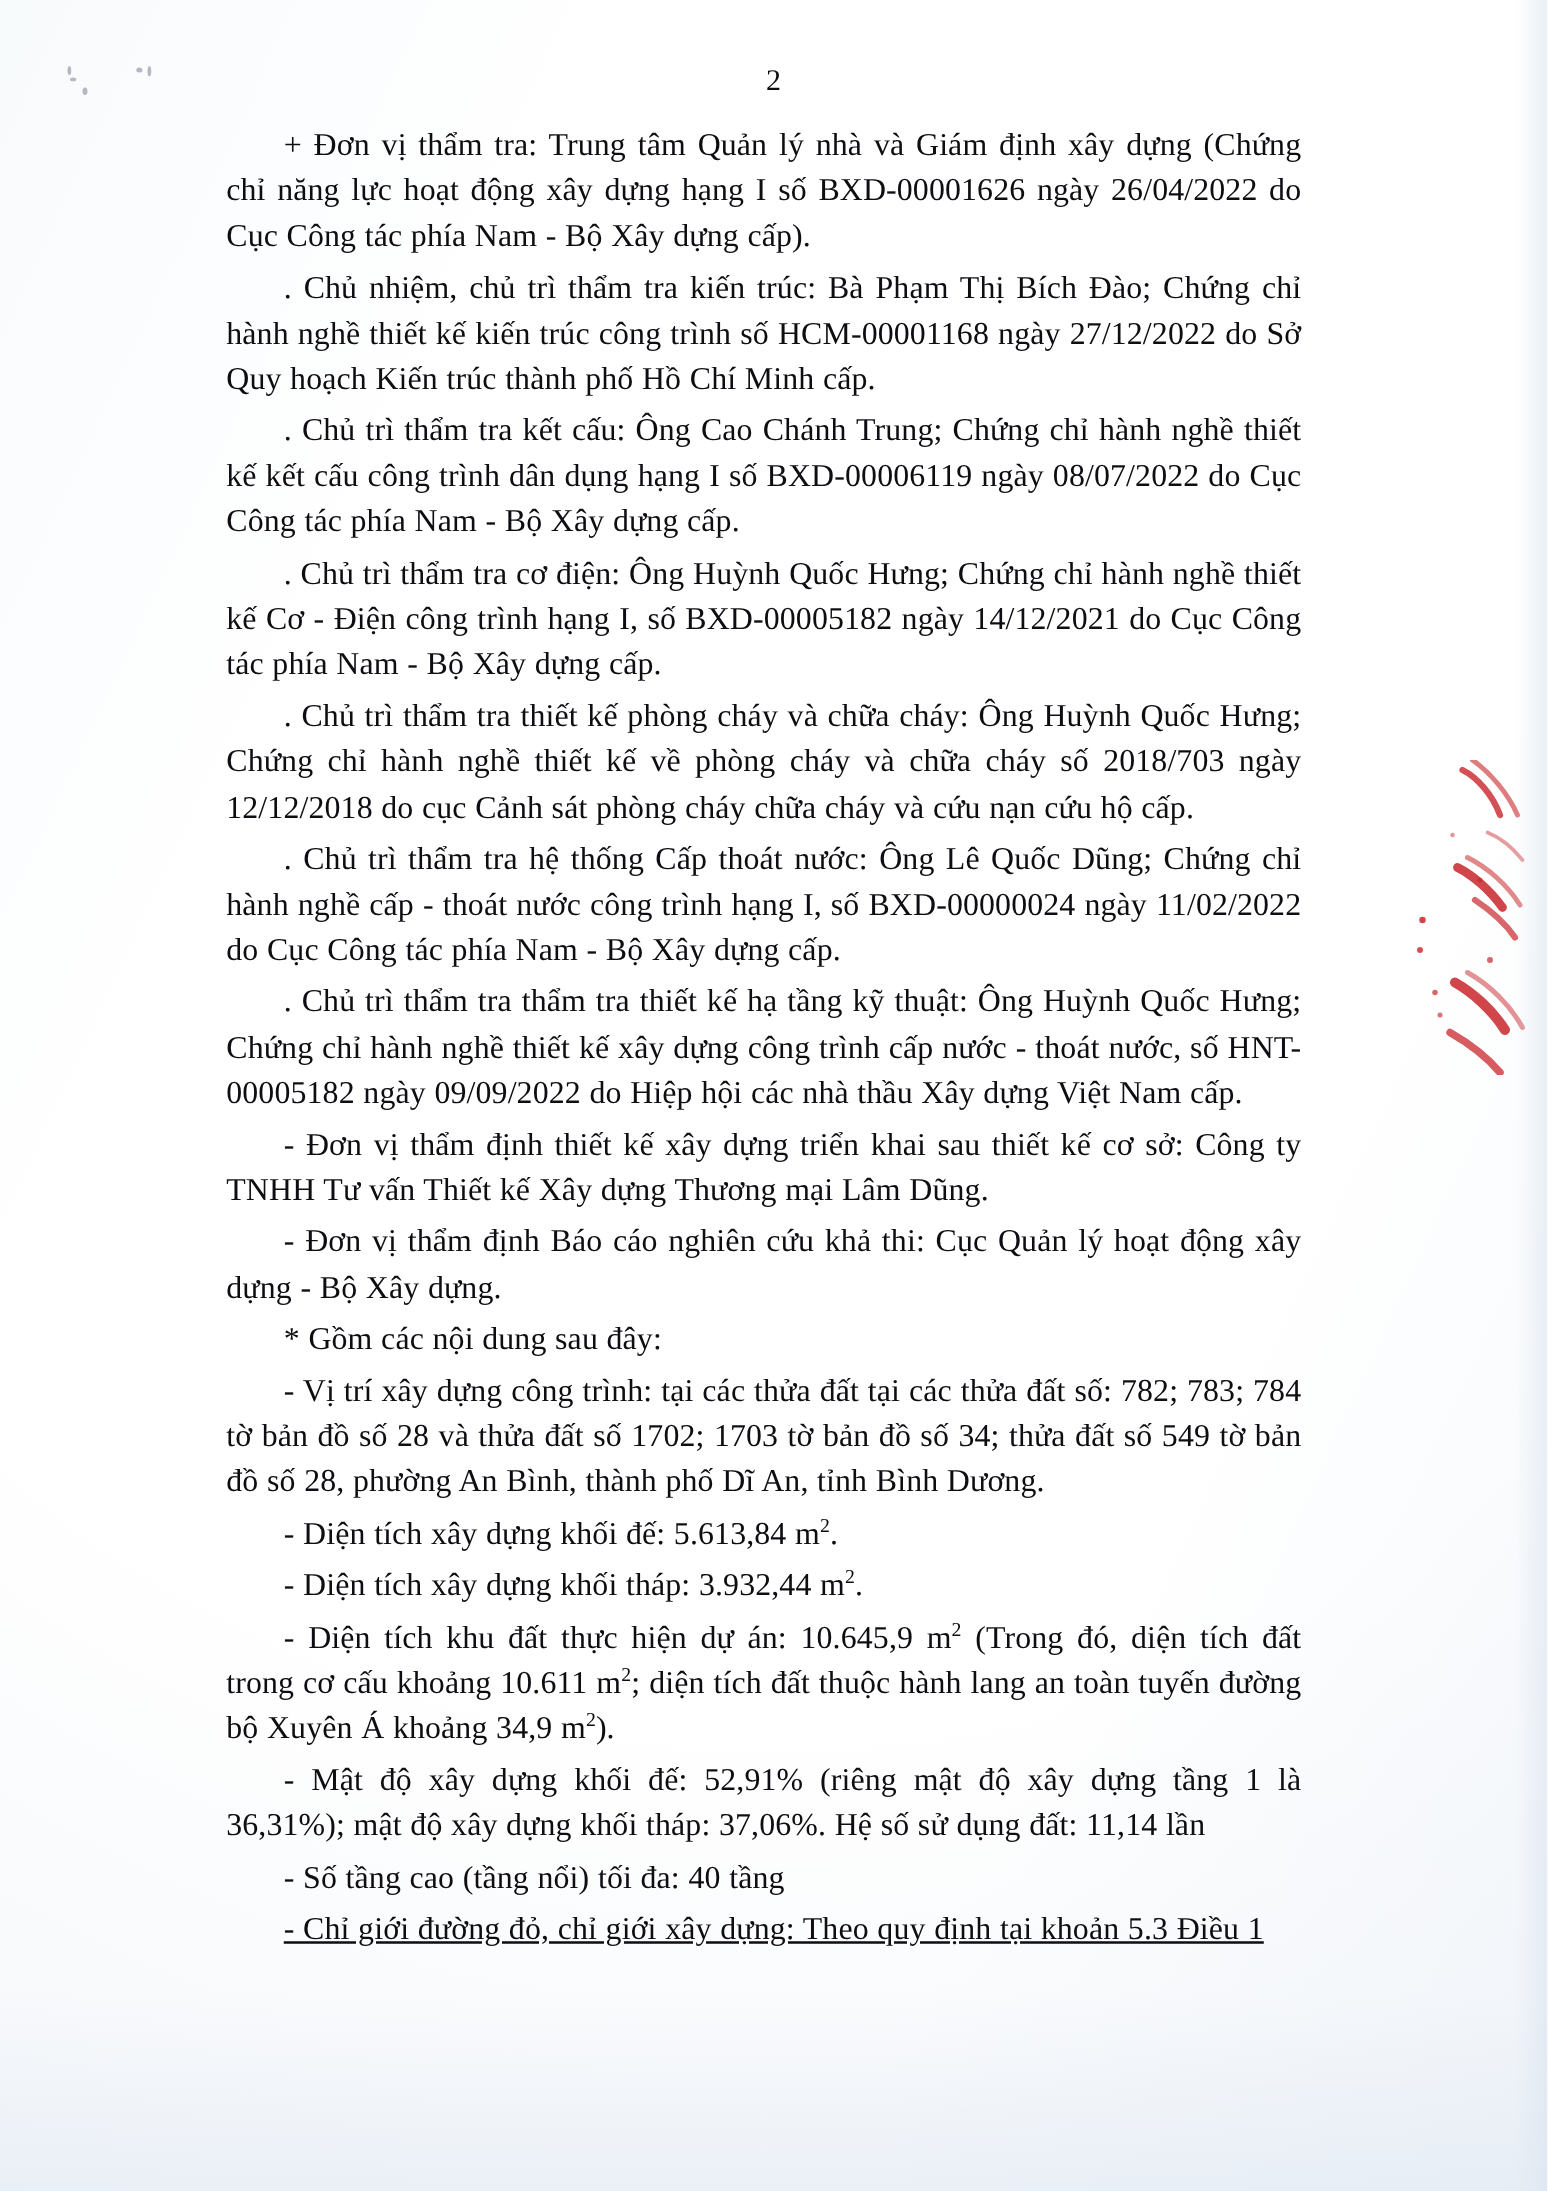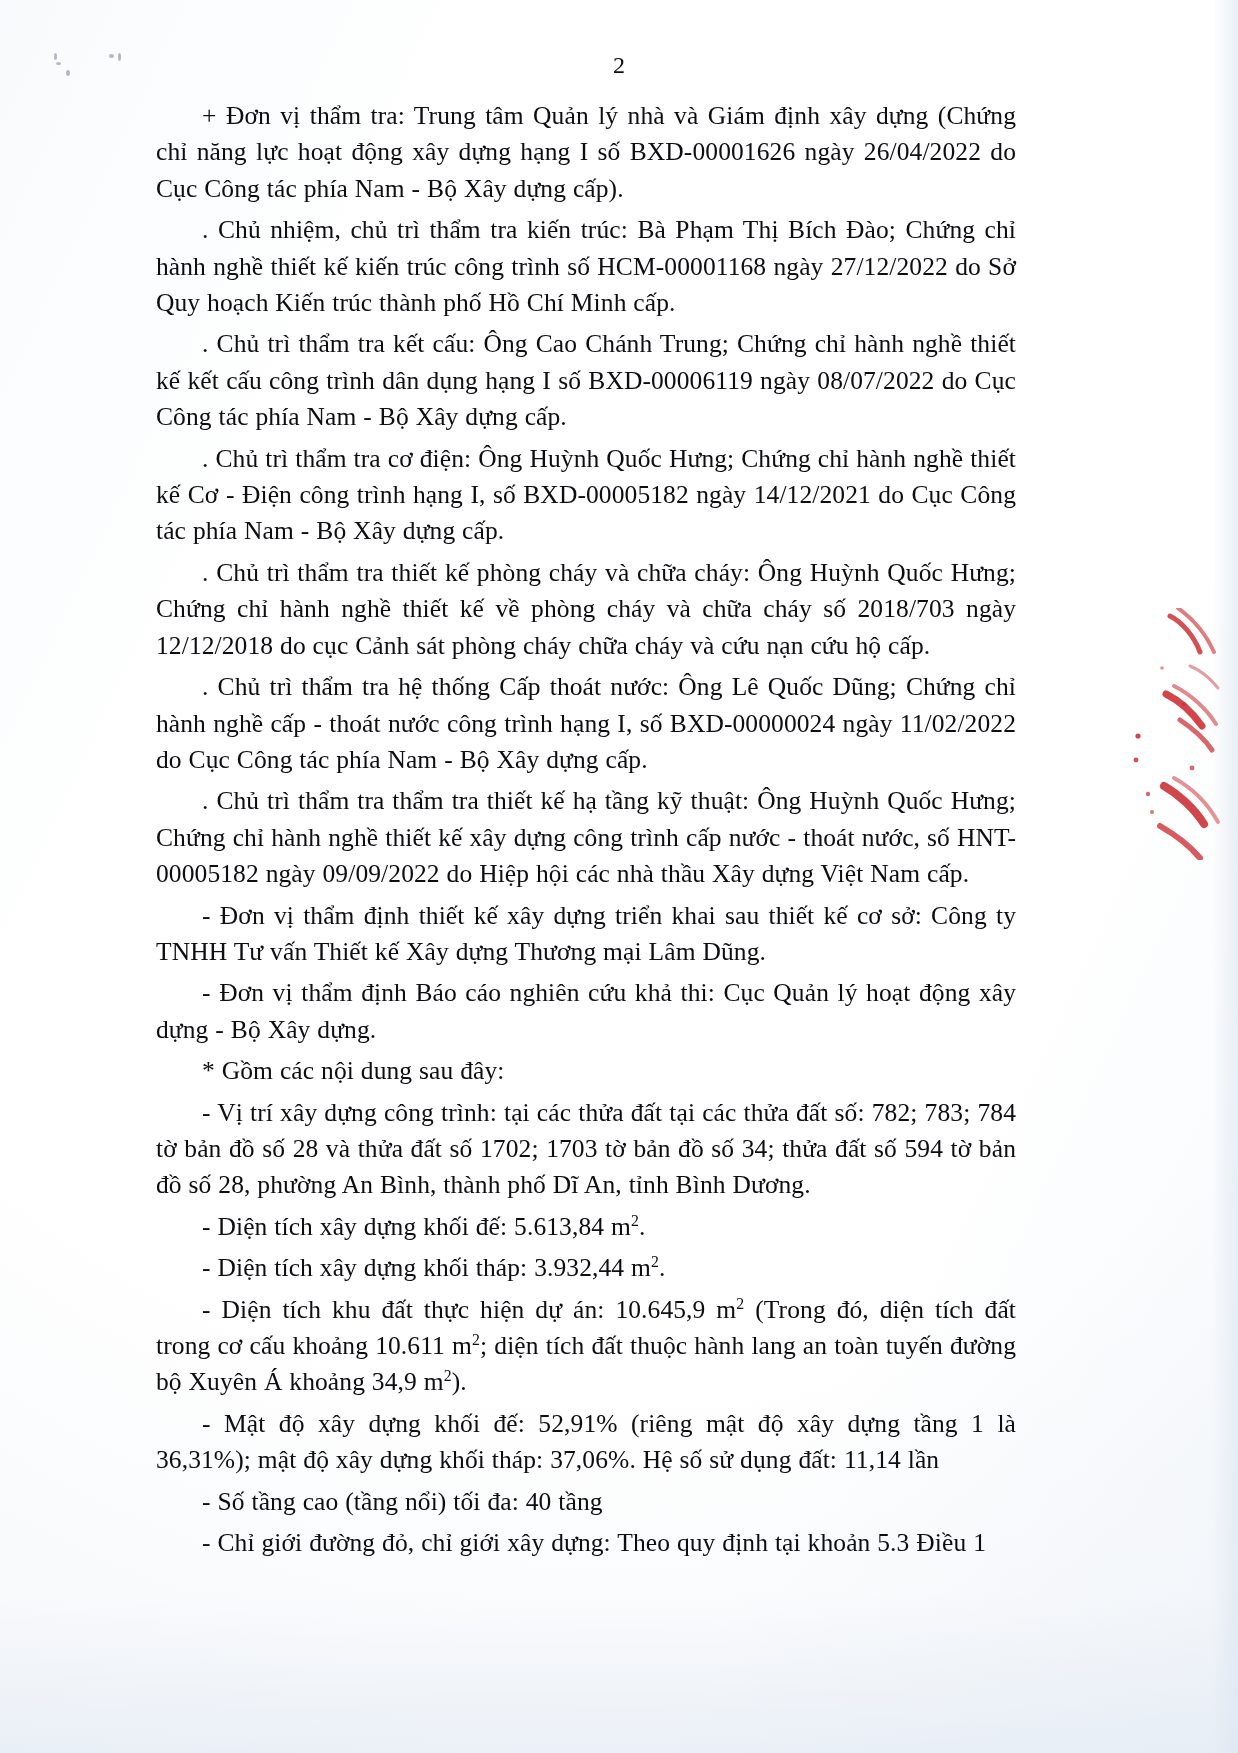--- a/index.html
+++ b/index.html
@@ -38,36 +38,36 @@
     top: 52px;
     left: 0;
     width: 1238px;
     text-align: center;
     font-size: 24px;
     letter-spacing: 0.2px;
   }
 
   .body-text {
     position: absolute;
-    left: 156px;
+    left: 181px;
     top: 98px;
     width: 860px;
   }
 
   p.para {
     margin: 0 0 5px 0;
     font-size: 25.5px;
     line-height: 36.4px;
     text-align: justify;
     text-justify: inter-word;
     text-indent: 46px;
     letter-spacing: 0.1px;
     word-spacing: 0.4px;
   }
-  p.para:last-child { margin-bottom: 12px; }
+  p.para:last-child { margin-bottom: 12px; text-decoration: underline; }
 
   sup.unit {
     font-size: 0.62em;
     vertical-align: super;
     line-height: 0;
   }
 
   
   .seal {
     position: absolute;
@@ -117,21 +117,21 @@
     <p class="para">+ Đơn vị thẩm tra: Trung tâm Quản lý nhà và Giám định xây dựng (Chứng chỉ năng lực hoạt động xây dựng hạng I số BXD-00001626 ngày 26/04/2022 do Cục Công tác phía Nam - Bộ Xây dựng cấp).</p>
     <p class="para">. Chủ nhiệm, chủ trì thẩm tra kiến trúc: Bà Phạm Thị Bích Đào; Chứng chỉ hành nghề thiết kế kiến trúc công trình số HCM-00001168 ngày 27/12/2022 do Sở Quy hoạch Kiến trúc thành phố Hồ Chí Minh cấp.</p>
     <p class="para">. Chủ trì thẩm tra kết cấu: Ông Cao Chánh Trung; Chứng chỉ hành nghề thiết kế kết cấu công trình dân dụng hạng I số BXD-00006119 ngày 08/07/2022 do Cục Công tác phía Nam - Bộ Xây dựng cấp.</p>
     <p class="para">. Chủ trì thẩm tra cơ điện: Ông Huỳnh Quốc Hưng; Chứng chỉ hành nghề thiết kế Cơ - Điện công trình hạng I, số BXD-00005182 ngày 14/12/2021 do Cục Công tác phía Nam - Bộ Xây dựng cấp.</p>
     <p class="para">. Chủ trì thẩm tra thiết kế phòng cháy và chữa cháy: Ông Huỳnh Quốc Hưng; Chứng chỉ hành nghề thiết kế về phòng cháy và chữa cháy số 2018/703 ngày 12/12/2018 do cục Cảnh sát phòng cháy chữa cháy và cứu nạn cứu hộ cấp.</p>
     <p class="para">. Chủ trì thẩm tra hệ thống Cấp thoát nước: Ông Lê Quốc Dũng; Chứng chỉ hành nghề cấp - thoát nước công trình hạng I, số BXD-00000024 ngày 11/02/2022 do Cục Công tác phía Nam - Bộ Xây dựng cấp.</p>
     <p class="para">. Chủ trì thẩm tra thẩm tra thiết kế hạ tầng kỹ thuật: Ông Huỳnh Quốc Hưng; Chứng chỉ hành nghề thiết kế xây dựng công trình cấp nước - thoát nước, số HNT-00005182 ngày 09/09/2022 do Hiệp hội các nhà thầu Xây dựng Việt Nam cấp.</p>
     <p class="para">- Đơn vị thẩm định thiết kế xây dựng triển khai sau thiết kế cơ sở: Công ty TNHH Tư vấn Thiết kế Xây dựng Thương mại Lâm Dũng.</p>
     <p class="para">- Đơn vị thẩm định Báo cáo nghiên cứu khả thi: Cục Quản lý hoạt động xây dựng - Bộ Xây dựng.</p>
     <p class="para">* Gồm các nội dung sau đây:</p>
-    <p class="para">- Vị trí xây dựng công trình: tại các thửa đất tại các thửa đất số: 782; 783; 784 tờ bản đồ số 28 và thửa đất số 1702; 1703 tờ bản đồ số 34; thửa đất số 594 tờ bản đồ số 28, phường An Bình, thành phố Dĩ An, tỉnh Bình Dương.</p>
+    <p class="para">- Vị trí xây dựng công trình: tại các thửa đất tại các thửa đất số: 782; 783; 784 tờ bản đồ số 28 và thửa đất số 1702; 1703 tờ bản đồ số 34; thửa đất số 549 tờ bản đồ số 28, phường An Bình, thành phố Dĩ An, tỉnh Bình Dương.</p>
     <p class="para">- Diện tích xây dựng khối đế: 5.613,84 m<sup class="unit">2</sup>.</p>
     <p class="para">- Diện tích xây dựng khối tháp: 3.932,44 m<sup class="unit">2</sup>.</p>
     <p class="para">- Diện tích khu đất thực hiện dự án: 10.645,9 m<sup class="unit">2</sup> (Trong đó, diện tích đất trong cơ cấu khoảng 10.611 m<sup class="unit">2</sup>; diện tích đất thuộc hành lang an toàn tuyến đường bộ Xuyên Á khoảng 34,9 m<sup class="unit">2</sup>).</p>
     <p class="para">- Mật độ xây dựng khối đế: 52,91% (riêng mật độ xây dựng tầng 1 là 36,31%); mật độ xây dựng khối tháp: 37,06%. Hệ số sử dụng đất: 11,14 lần</p>
     <p class="para">- Số tầng cao (tầng nổi) tối đa: 40 tầng</p>
     <p class="para">- Chỉ giới đường đỏ, chỉ giới xây dựng: Theo quy định tại khoản 5.3 Điều 1</p>
   </div>
 
   <div class="seal">
     <svg width="150" height="252" viewBox="0 0 150 252" xmlns="http://www.w3.org/2000/svg">

